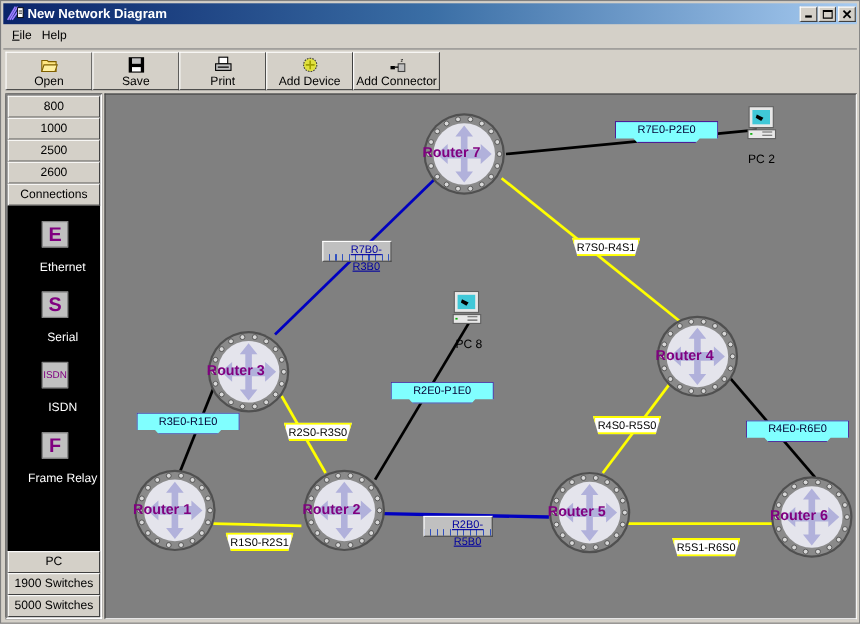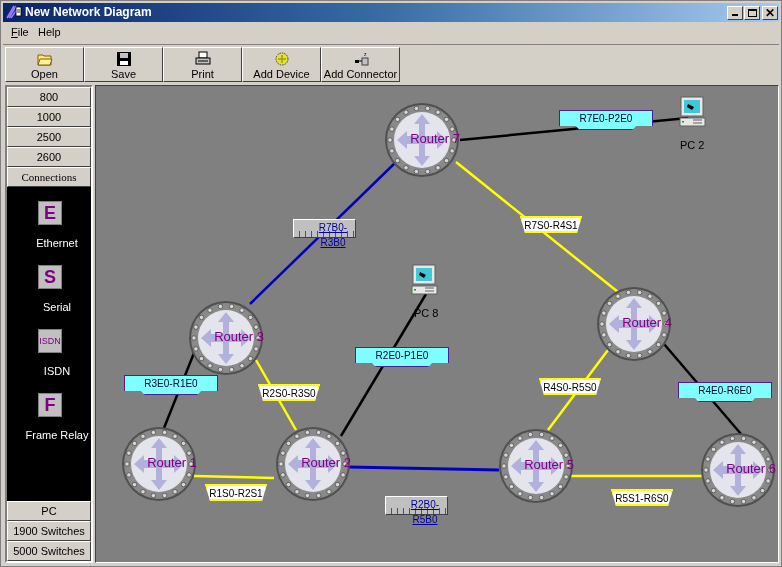--- a/index.html
+++ b/index.html
@@ -18,21 +18,21 @@
   .tool-btn .lbl { position: absolute; left: 0; right: 0; top: 20px; font-size: 11px; color: #000; }
   .sidebar { position: absolute; left: 4px; top: 84px; width: 88px; height: 478px; background: #000; border: 2px solid; border-color: #808080 #fff #fff #808080; }
   .side-btn { position: absolute; left: 0; width: 84px; height: 20px; background: #d4d0c8; border: 1px solid; border-color: #fff #404040 #404040 #fff; text-align: center; line-height: 18px; font-size: 11px; color: #000; }
   .conn-tool { position: absolute; left: 0; width: 84px; text-align: center; }
   .conn-icon { position: absolute; left: 31px; width: 24px; height: 24px; background: #c0c0c0; border: 1px solid #808080; color: #800080; font-weight: bold; font-size: 18px; line-height: 22px; text-align: center; }
   .conn-icon.small { font-size: 9px; font-weight: normal; }
   .conn-lbl { position: absolute; left: 0; width: 100px; text-align: center; color: #fff; font-size: 11px; }
   .canvas { position: absolute; left: 94px; top: 84px; width: 684px; height: 478px; background: #808080; border: 1px solid; border-color: #404040 #fff #fff #404040; overflow: hidden; }
   .canvas svg { position: absolute; left: 0; top: 0; }
   .router { position: absolute; width: 76px; height: 76px; border-radius: 50%; }
-  .router-label { position: absolute; left: 0; right: 0; top: 29px; text-align: right; font-weight: normal; font-size: 13px; color: #800080; }
+  .router-label { position: absolute; left: 0; right: 0; top: 29px; text-align: left; font-weight: bold; font-size: 13px; color: #800080; }
   .conn-label { position: absolute; height: 17px; font-size: 10px; text-align: center; line-height: 15px; color: #000; }
   .conn-label.eth { background: #80ffff; border: 1px solid #4c1d95; color: #003; }
   .conn-label.serial { background: #ffffff; border: 2px solid #ffff00; }
   .conn-label.isdn { background: #c0c0c0; border: 1px solid #fff; border-right-color: #404040; border-bottom-color: #404040; color: #0000a0; text-decoration: underline; padding-left: 17px; }
   .pc { position: absolute; width: 30px; height: 34px; }
   .pc-label { position: absolute; font-size: 11px; color: #000; }
 </style>
 </head>
 <body>
 
@@ -101,21 +101,21 @@
         </svg>
       <span class="lbl">Add Connector</span>
     </div>
   </div>
 
   <div class="sidebar">
     <div class="side-btn" style="top:0;">800</div>
     <div class="side-btn" style="top:20px;">1000</div>
     <div class="side-btn" style="top:40px;">2500</div>
     <div class="side-btn" style="top:60px;">2600</div>
-    <div class="side-btn" style="top:80px;font-family:Liberation Serif, serif;">Connections</div>
+    <div class="side-btn" style="top:80px;">Connections</div>
 
     <div class="conn-tool" style="top:114px;">
       <div class="conn-icon" style="top:0;">E</div>
       <div class="conn-lbl" style="top:36px;">Ethernet</div>
     </div>
     <div class="conn-tool" style="top:178px;">
       <div class="conn-icon" style="top:0;">S</div>
       <div class="conn-lbl" style="top:36px;">Serial</div>
     </div>
     <div class="conn-tool" style="top:242px;">
@@ -369,17 +369,17 @@
     <div id="conns">
         <div class="conn-label eth" style="left: 463px; top: 24px; width: 94px; clip-path: polygon(0px 0px, 100% 0px, 100% 80%, 82% 80%, 78% 100%, 22% 100%, 18% 80%, 0px 80%); height: 20px;">R7E0-P2E0</div>
         <div class="conn-label isdn" style="left: 197px; top: 133px; width: 63px; height: 19px; background-image: repeating-linear-gradient(to right, transparent 0px, transparent 5px, rgb(48, 80, 192) 5px, rgb(48, 80, 192) 6px); background-size: 100% 6px; background-position: 0px 100%; background-repeat: no-repeat;">R7B0-R3B0</div>
         <div class="conn-label serial" style="left: 424px; top: 130px; width: 62px; clip-path: polygon(0px 0px, 100% 0px, 92% 100%, 8% 100%);">R7S0-R4S1</div>
         <div class="conn-label eth" style="left: 259px; top: 261px; width: 94px; clip-path: polygon(0px 0px, 100% 0px, 100% 80%, 82% 80%, 78% 100%, 22% 100%, 18% 80%, 0px 80%); height: 20px;">R2E0-P1E0</div>
         <div class="conn-label eth" style="left: 28px; top: 289px; width: 94px; clip-path: polygon(0px 0px, 100% 0px, 100% 80%, 82% 80%, 78% 100%, 22% 100%, 18% 80%, 0px 80%); height: 20px;">R3E0-R1E0</div>
         <div class="conn-label serial" style="left: 162px; top: 298px; width: 62px; clip-path: polygon(0px 0px, 100% 0px, 92% 100%, 8% 100%);">R2S0-R3S0</div>
         <div class="conn-label serial" style="left: 443px; top: 292px; width: 62px; clip-path: polygon(0px 0px, 100% 0px, 92% 100%, 8% 100%);">R4S0-R5S0</div>
         <div class="conn-label eth" style="left: 582px; top: 296px; width: 94px; clip-path: polygon(0px 0px, 100% 0px, 100% 80%, 82% 80%, 78% 100%, 22% 100%, 18% 80%, 0px 80%); height: 20px;">R4E0-R6E0</div>
         <div class="conn-label serial" style="left: 109px; top: 398px; width: 62px; clip-path: polygon(0px 0px, 100% 0px, 92% 100%, 8% 100%);">R1S0-R2S1</div>
-        <div class="conn-label isdn" style="left: 289px; top: 383px; width: 63px; height: 19px; background-image: repeating-linear-gradient(to right, transparent 0px, transparent 5px, rgb(48, 80, 192) 5px, rgb(48, 80, 192) 6px); background-size: 100% 6px; background-position: 0px 100%; background-repeat: no-repeat; margin-top: 27px;">R2B0-R5B0</div>
+        <div class="conn-label isdn" style="left: 289px; top: 383px; width: 63px; height: 19px; background-image: repeating-linear-gradient(to right, transparent 0px, transparent 5px, rgb(48, 80, 192) 5px, rgb(48, 80, 192) 6px); background-size: 100% 6px; background-position: 0px 100%; background-repeat: no-repeat;">R2B0-R5B0</div>
         <div class="conn-label serial" style="left: 515px; top: 403px; width: 62px; clip-path: polygon(0px 0px, 100% 0px, 92% 100%, 8% 100%);">R5S1-R6S0</div>
       </div>
   </div>
 </div>
 
 </body></html>

